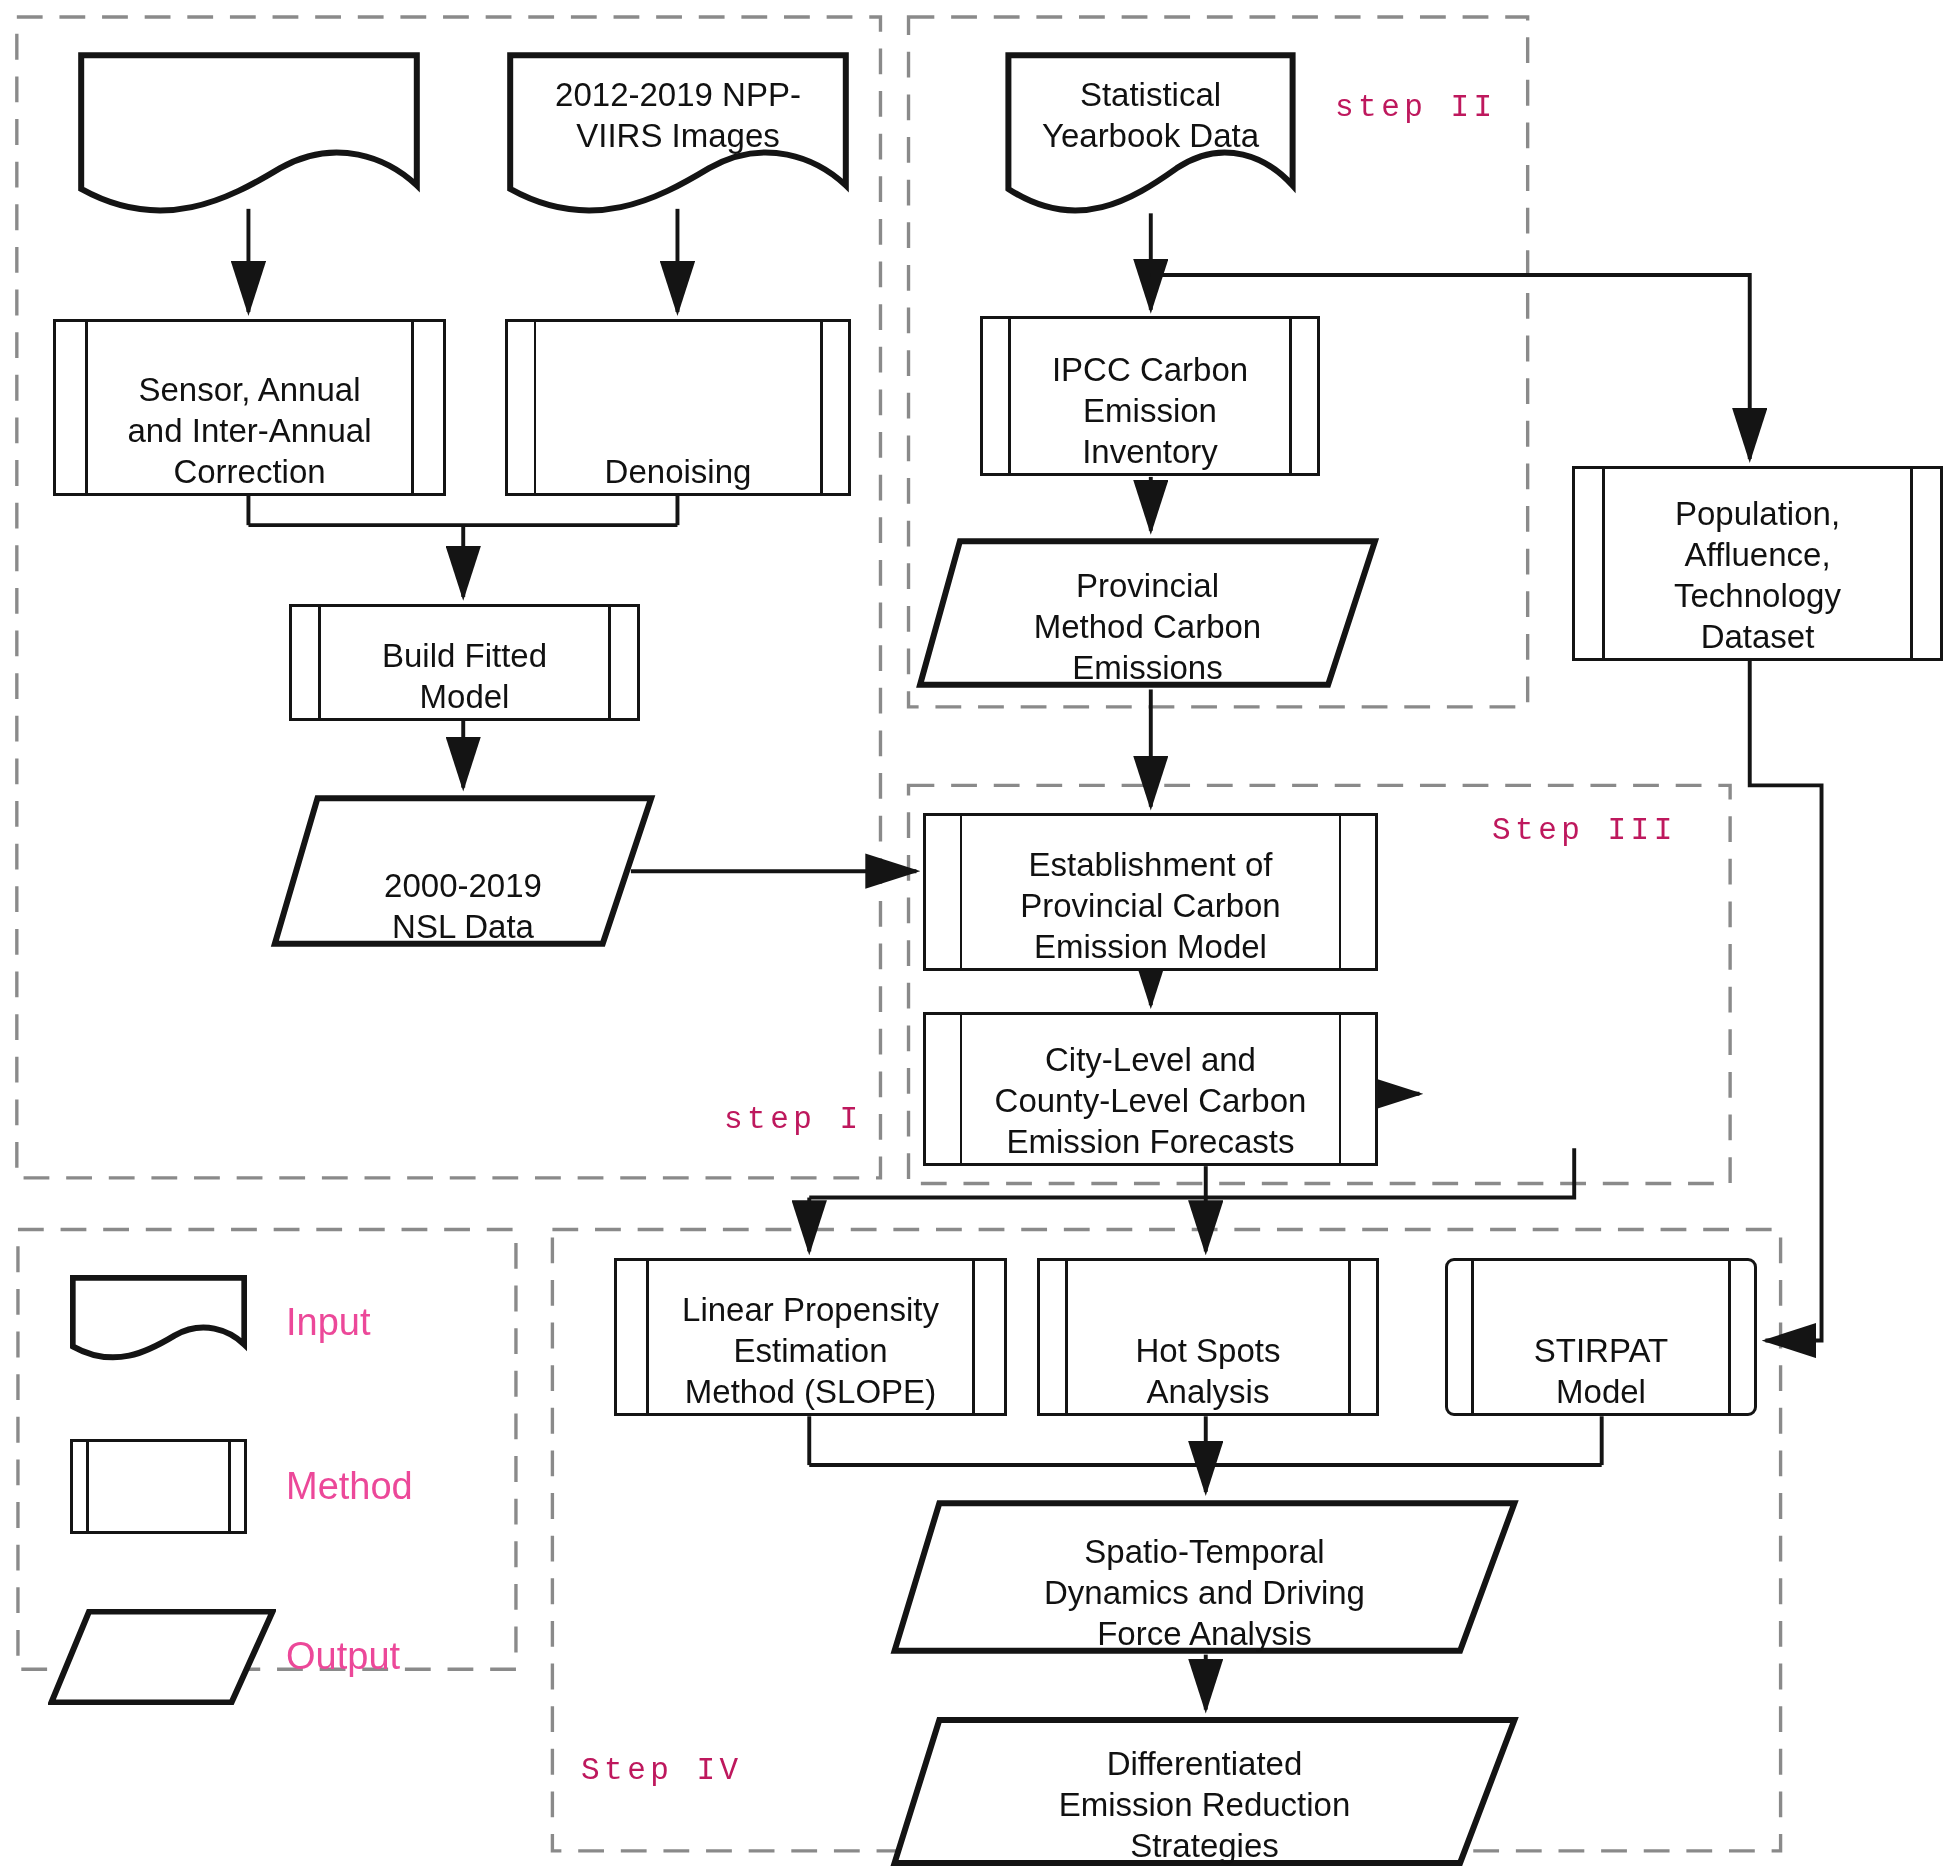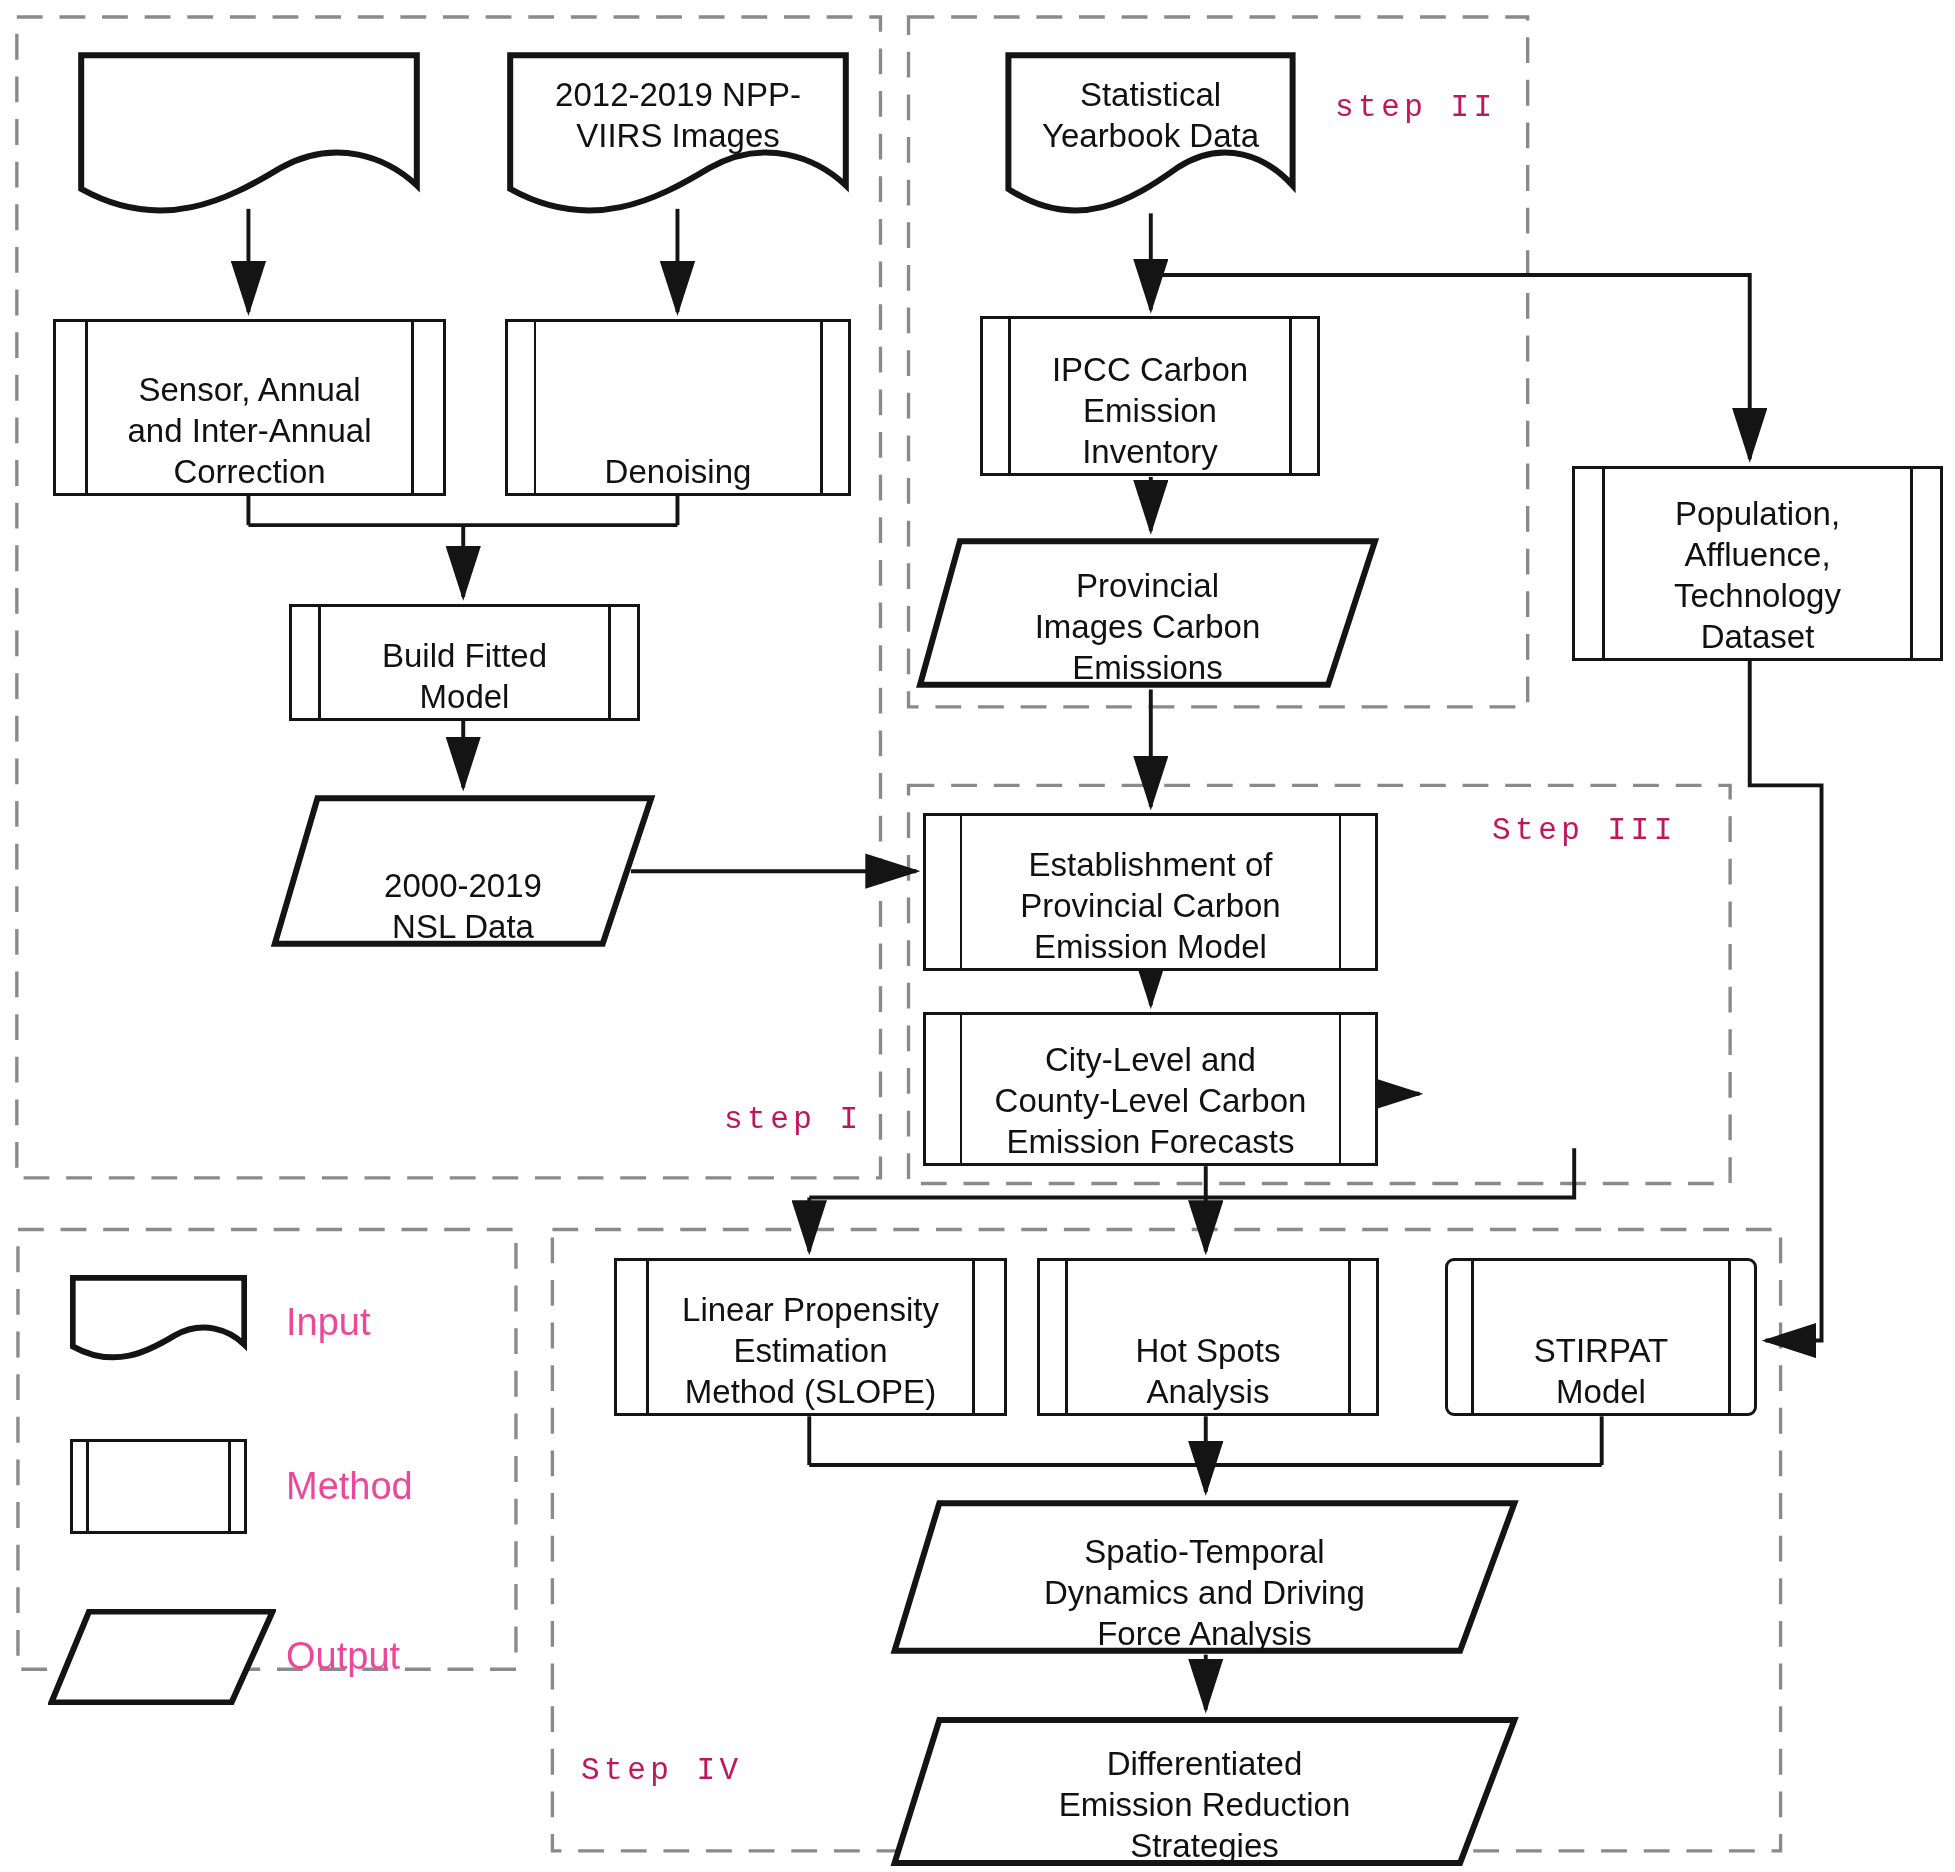--- a/index.html
+++ b/index.html
@@ -182,21 +182,21 @@
     <span class="bar bar-r"></span>
     <div class="label">STIRPAT
 Model</div>
   </div>
 
   <div class="node out" style="left:913px;top:537px;width:469px;height:152px;">
     <svg class="shape-svg" viewBox="0 0 200 110" preserveAspectRatio="none">
       <polygon points="20,3 197,3 177,107 3,107"></polygon>
     </svg>
     <div class="label">Provincial
-Images Carbon
+Method Carbon
 Emissions</div>
   </div>
 
   <div class="node out" style="left:269px;top:794px;width:388px;height:154px;">
     <svg class="shape-svg" viewBox="0 0 200 110" preserveAspectRatio="none">
       <polygon points="25,3 197,3 172,107 3,107"></polygon>
     </svg>
     <div class="label">2000-2019
 NSL Data</div>
   </div>

